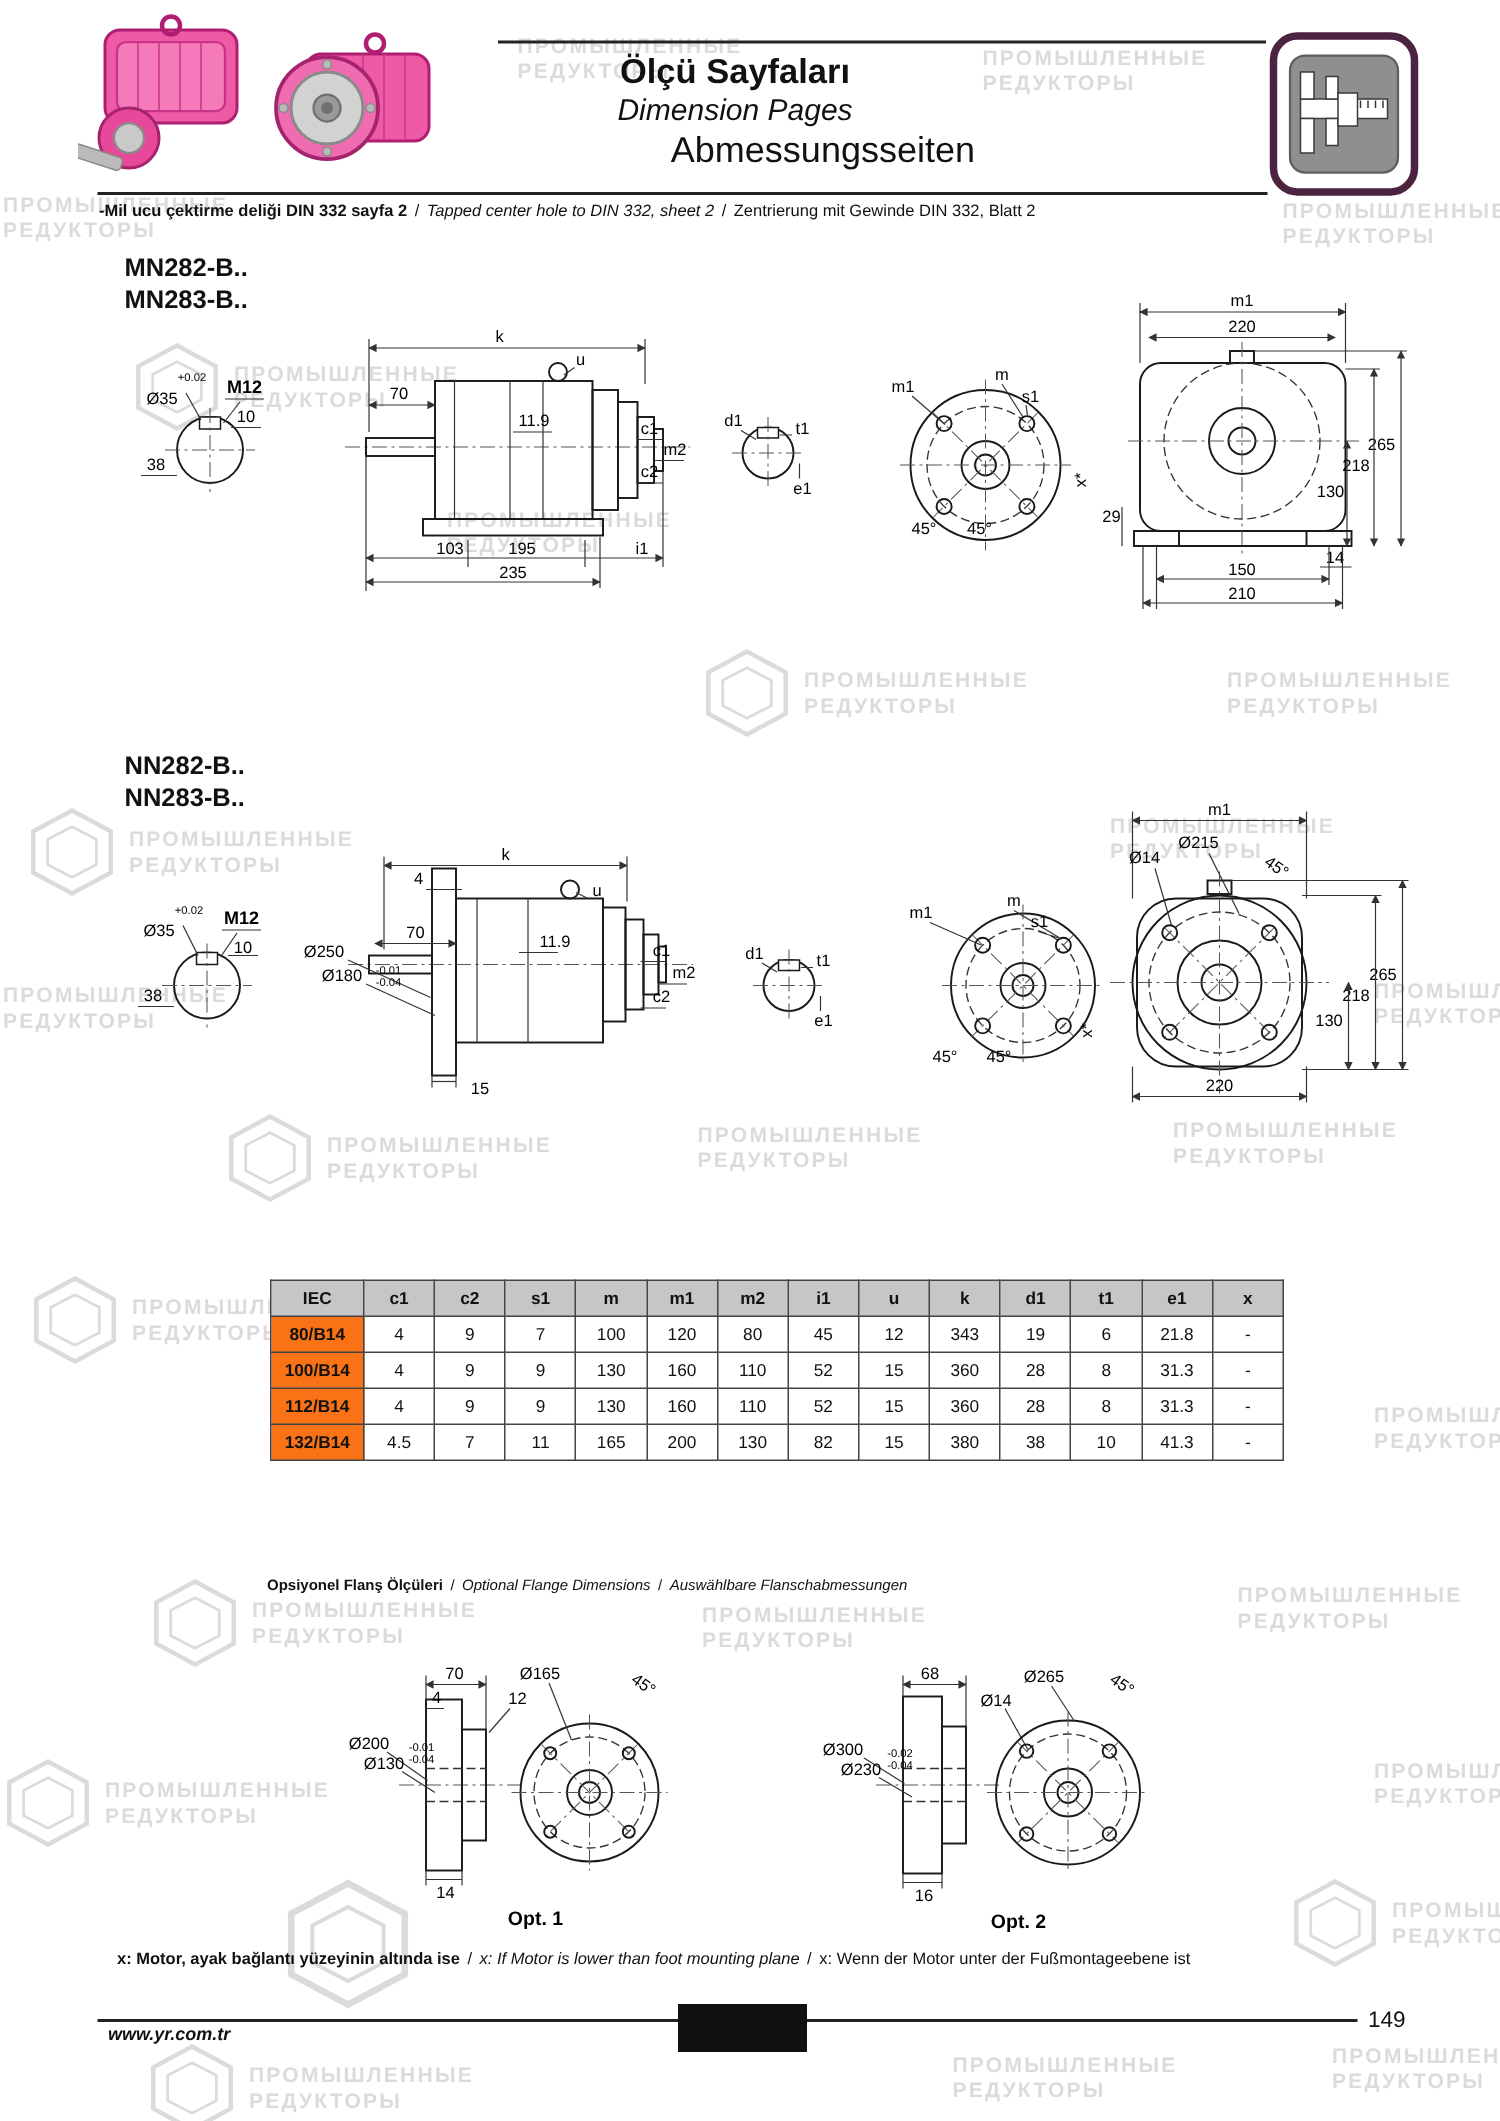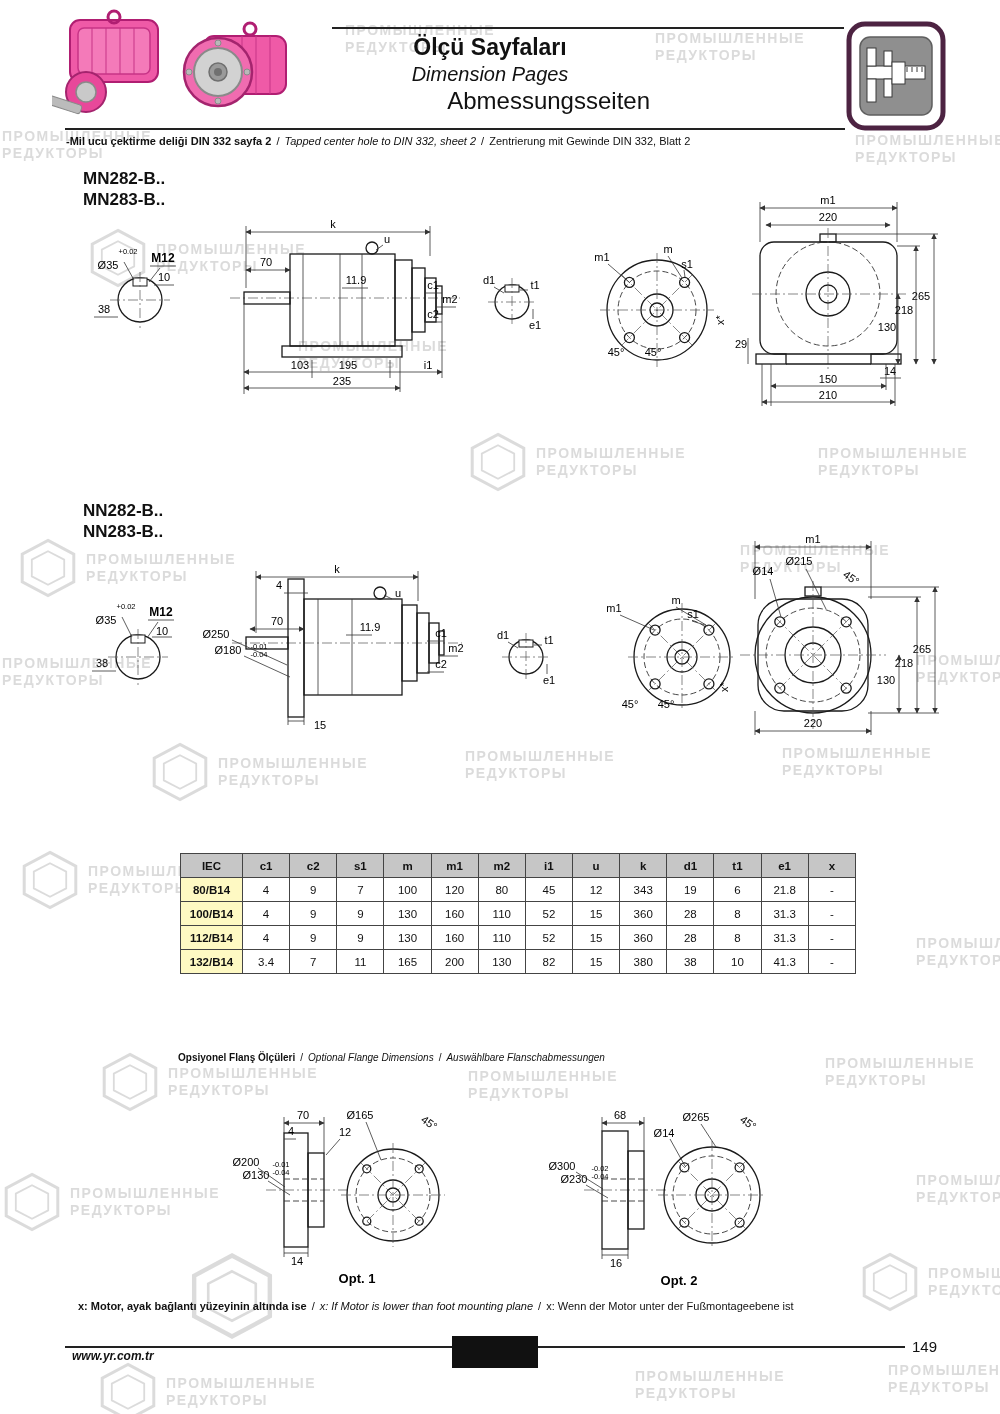--- a/index.html
+++ b/index.html
@@ -31,21 +31,21 @@
   .dsh { stroke:#333; stroke-width:.9; fill:none; stroke-dasharray:6 3; }
   .cl  { stroke:#555; stroke-width:.7; fill:none; stroke-dasharray:10 3 2 3; }
   svg.draw text { font-family:"Liberation Sans",sans-serif; font-size:11px; fill:#000; text-anchor:middle; }
   svg.draw text.b { font-weight:bold; font-size:12px; }
   svg.draw text.s { font-size:7.5px; }
   svg.draw text.lbl { font-weight:bold; font-size:13px; }
 
   .dimtable { position:absolute; left:180px; top:853px; width:676px; border-collapse:collapse; table-layout:fixed; background:#fff; z-index:2; font-size:11.5px; }
   .dimtable th, .dimtable td { border:1px solid #444; height:24px; text-align:center; padding:0 2px; }
   .dimtable thead th { background:#c6c6c6; font-weight:bold; }
-  .dimtable tbody th { background:#fef9c3; font-weight:bold;margin-left:44px; }
+  .dimtable tbody th { background:#f97316; font-weight:bold;margin-left:44px; }
   .dimtable thead th:first-child { width:62px; }
 
   .opt-heading { position:absolute; left:178px; top:1052px; font-size:10px; z-index:2; }
   .opt-heading .tr { font-weight:bold; }
   .opt-heading .en, .opt-heading .de { font-style:italic; }
 
   .footnote { position:absolute; left:78px; top:1300px; font-size:11px; z-index:2; }
   .footnote .tr { font-weight:bold; }
   .footnote .en { font-style:italic; }
 
@@ -680,21 +680,21 @@
         <td>52</td>
         <td>15</td>
         <td>360</td>
         <td>28</td>
         <td>8</td>
         <td>31.3</td>
         <td>-</td>
       </tr>
       <tr>
         <th>132/B14</th>
-        <td>3.4</td>
+        <td>4.5</td>
         <td>7</td>
         <td>11</td>
         <td>165</td>
         <td>200</td>
         <td>130</td>
         <td>82</td>
         <td>15</td>
         <td>380</td>
         <td>38</td>
         <td>10</td>

